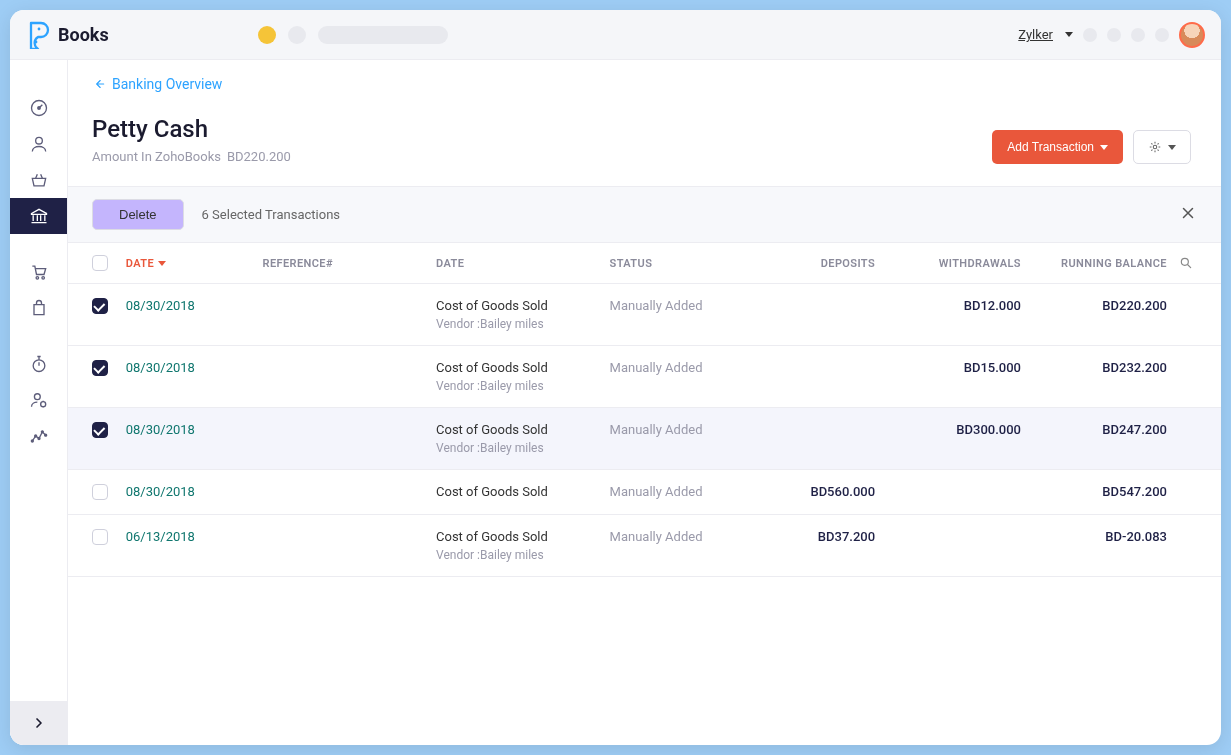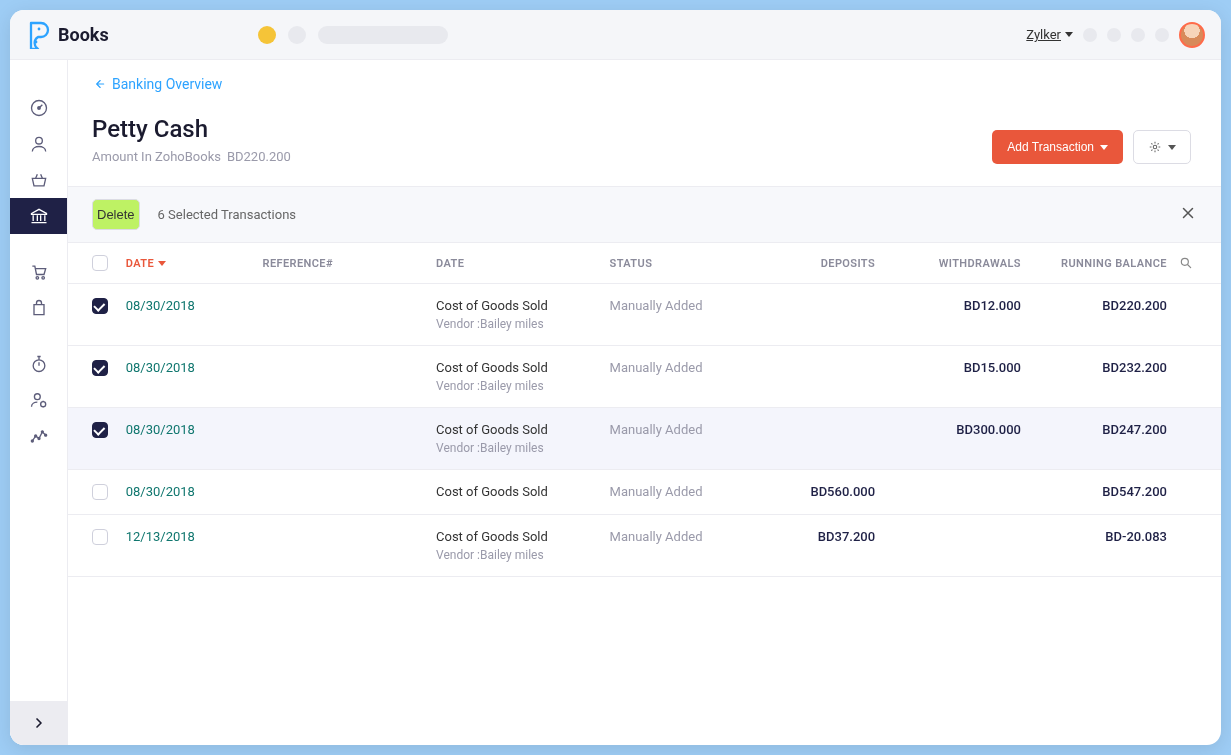--- a/index.html
+++ b/index.html
@@ -24,21 +24,21 @@
     gap: 12px;
   }
   .logo-wrap { display:flex; align-items:center; gap:8px; width:220px;}
   .logo-icon { width:24px; height:28px; }
   .logo-text { font-weight:700; font-size:18px; color:#1b1b2f; }
   .tb-dot { width:14px; height:14px; border-radius:50%; background:#e8e9ee; }
   .tb-dot.big { width:18px; height:18px; }
   .tb-dot.yellow { background:#f5c438; }
   .tb-pill { width:130px; height:18px; border-radius:9px; background:#e8e9ee; }
   .tb-right { margin-left:auto; display:flex; align-items:center; gap:10px; }
-  .org { font-size:13px; color:#333; cursor:pointer; display:flex; align-items:center; gap:4px;text-decoration:underline;}
+  .org { font-size:13px; color:#333; cursor:pointer; display:flex; align-items:center; gap:12px;text-decoration:underline;}
   .avatar { width:26px; height:26px; border-radius:50%; background: radial-gradient(circle at 50% 30%, #f7d4b9 40%, #d88a5a 41%); border:2px solid #ff6b4a; }
   
   .body { flex:1; display:flex; min-height:0; }
   .sidebar { width:58px; background:#fff; border-right:1px solid #ececf1; display:flex; flex-direction:column; padding-top:30px; }
   .sidebar .item { height:36px; display:flex; align-items:center; justify-content:center; cursor:pointer; color:#5d5d7a; }
   .sidebar .item.active { background:#1f2146; color:#fff; }
   .sidebar .item svg { width:20px; height:20px; stroke:currentColor; fill:none; stroke-width:1.6; }
   .sidebar .spacer { height:20px; }
   .sidebar .expand { margin-top:auto; height:44px; background:#ececf1; display:flex; align-items:center; justify-content:center; cursor:pointer; color:#1b1b2f;}
   
@@ -48,21 +48,21 @@
   .hero { display:flex; align-items:flex-end; padding: 20px 24px 22px; gap:16px;}
   .hero h1 { font-size:24px; font-weight:500; color:#1b1b2f; }
   .hero .sub { color:#9a9aaa; font-size:13px; margin-top:6px; display:flex; gap:6px;}
   .hero .actions { margin-left:auto; display:flex; gap:10px; align-items:center; margin-right:6px;}
   .btn { border-radius:5px; font-size:12px; padding:9px 14px; border:1px solid transparent; cursor:pointer; display:inline-flex; align-items:center; gap:6px; }
   .btn.primary { background:#e9573b; color:#fff; }
   .btn.outline { background:#fff; border-color:#dcdce4; color:#555; }
   
   .selbar { background:#f7f8fb; border-top:1px solid #ececf1; border-bottom:1px solid #ececf1; padding: 12px 24px; display:flex; align-items:center; gap:18px;}
   .selbar .close { margin-left:auto; cursor:pointer; color:#555;}
-  .selbar .delete { background:#bef264; border:1px solid #dcdce4; border-radius:5px; padding:7px 4px; font-size:13px; cursor:pointer; color:#333;}
+  .selbar .delete { background:#c4b5fd; border:1px solid #dcdce4; border-radius:5px; padding:7px 26px; font-size:13px; cursor:pointer; color:#333;}
   .selbar .count { font-size:13px; color:#666; }
   
   .tablewrap { flex:1; overflow:auto; }
   .thead { display:flex; align-items:center; padding: 12px 24px; border-bottom:1px solid #ececf1; font-size:11px; letter-spacing:.4px; color:#8a8a9a; font-weight:600; gap:8px;}
   .col-check { width:28px; display:flex; }
   .col-date { width:140px; }
   .col-ref { width:180px; }
   .col-type { width:180px; }
   .col-status { width:160px; }
   .col-dep { width:120px; text-align:right; }
@@ -314,21 +314,21 @@
     <div class="col-status status">Manually Added</div>
     <div class="col-dep num">BD560.000</div>
     <div class="col-wd num"></div>
     <div class="col-bal num">BD547.200</div>
     <div class="col-search"></div>
   </div>
             <div class="row">
     <div class="col-check">
                 <span class="chk "></span>
               </div>
-    <div class="col-date date">12/13/2018</div>
+    <div class="col-date date">06/13/2018</div>
     <div class="col-ref"></div>
     <div class="col-type">
       <div class="type">Cost of Goods Sold</div>
       <div class="sub2">Vendor :Bailey miles</div>
     </div>
     <div class="col-status status">Manually Added</div>
     <div class="col-dep num">BD37.200</div>
     <div class="col-wd num"></div>
     <div class="col-bal num">BD-20.083</div>
     <div class="col-search"></div>

